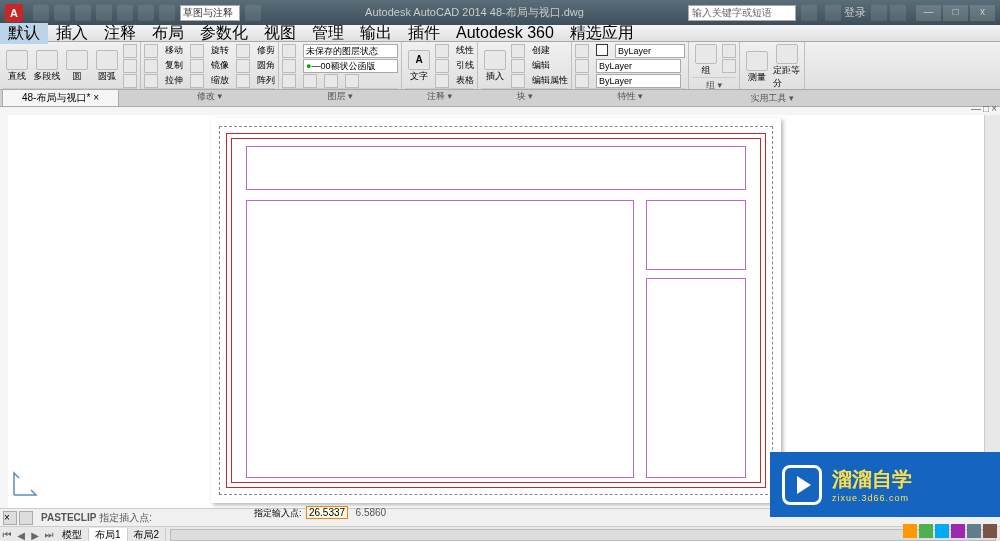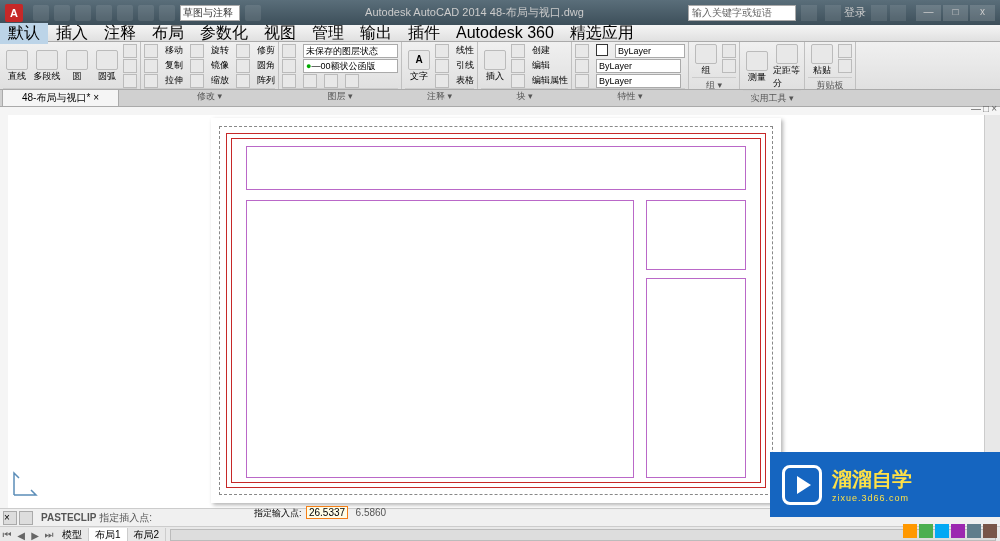--- a/index.html
+++ b/index.html
@@ -305,37 +305,20 @@
           <div class="ico"></div>
           <span class="lbl">测量</span>
         </div>
       <div class="big-btn">
           <div class="ico"></div>
           <span class="lbl">定距等分</span>
         </div>
     </div>
     <div class="panel-title">实用工具 ▾</div>
   </div>
-  <div class="ribbon-panel">
-    <div class="panel-body">
-      <div class="big-btn">
-          <div class="ico"></div>
-          <span class="lbl">粘贴</span>
-        </div>
-      <div class="btn-grid">
-        <div class="btn-row">
-            <div class="sm-ico"></div>
-          </div>
-        <div class="btn-row">
-            <div class="sm-ico"></div>
-          </div>
-      </div>
-    </div>
-    <div class="panel-title">剪贴板</div>
-  </div>
 </div>
 
 <div class="doc-tabs">
   <div class="doc-tab"><span>48-布局与视口*</span> <span>×</span></div>
 </div>
 
 <div class="workspace">
   <div class="mini-controls">
     <span>—</span>
     <span>□</span>

